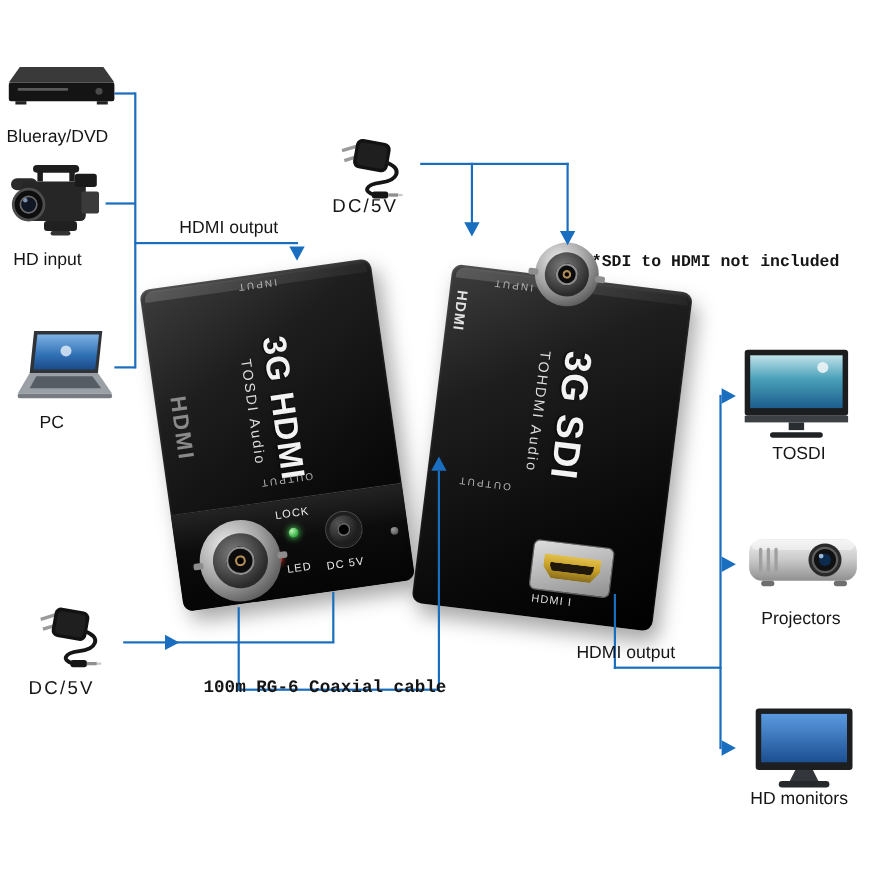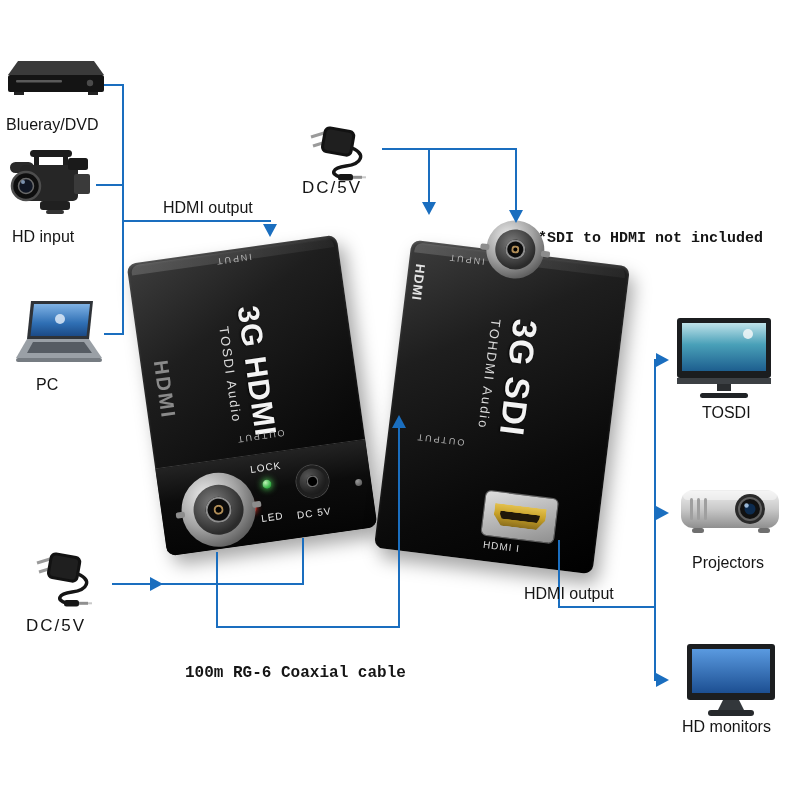--- a/index.html
+++ b/index.html
@@ -74,21 +74,21 @@
   .lb-camera  { left:12px; top:228px; }
   .lb-pc      { left:36px; top:376px; }
   .lb-hdmiin  { left:163px; top:199px; }
   .lb-dctop   { left:302px; top:178px; }
   .lb-note    { left:538px; top:230px; font-size:15px; }
   .lb-hdtv    { left:702px; top:404px; }
   .lb-proj    { left:692px; top:554px;text-align:right; }
   .lb-mon     { left:682px; top:718px;text-align:center; }
   .lb-hdmiout { left:524px; top:585px; }
   .lb-dcbot   { left:26px;  top:616px; }
-  .lb-coax    { left:185px; top:664px;text-align:right; }
+  .lb-coax    { left:185px; top:616px;text-align:right; }
 
   
   .ln-blueray  { left:104px; top:84px;  width:19px;  height:2px; }
   .ln-camera   { left:96px;  top:184px; width:27px;  height:2px; }
   .ln-pc       { left:104px; top:333px; width:19px;  height:2px; }
   .ln-busL     { left:122px; top:84px;  width:2px;   height:251px; }
   .ln-mainin   { left:122px; top:220px; width:149px; height:2px; }
   .ar-in       { left:263px; top:224px; }
   .ln-dctopH   { left:382px; top:148px; width:135px; height:2px; }
   .ln-dctopV1  { left:428px; top:148px; width:2px;   height:56px; }

